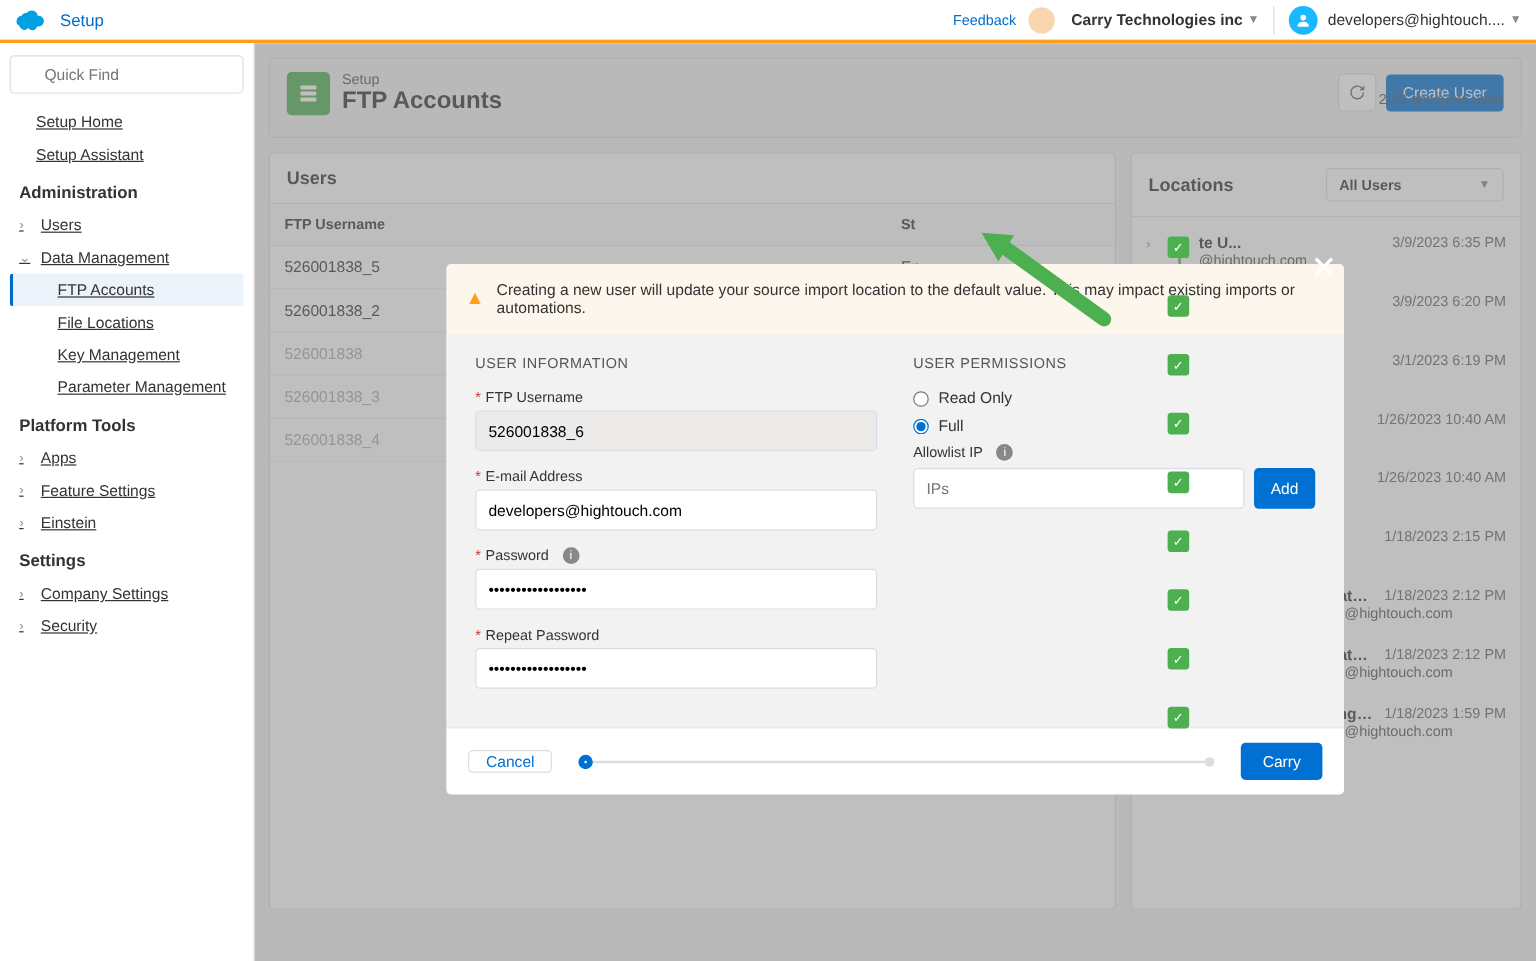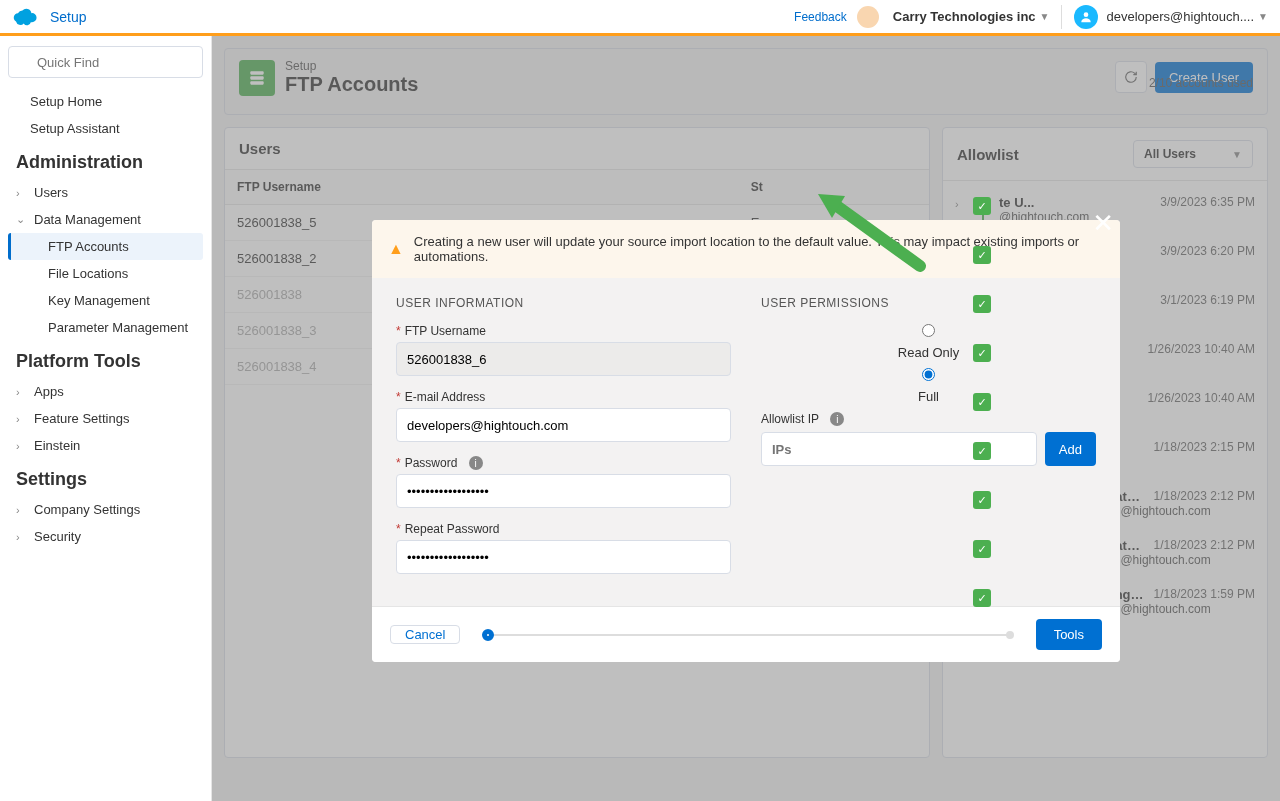--- a/index.html
+++ b/index.html
@@ -19,22 +19,22 @@
 .user-email { font-size: 13px; margin-right: 4px; }
 
 
 .main-container { display: flex; height: calc(100vh - 36px); }
 
 
 .sidebar { width: 212px; background: #fff; padding: 10px 8px; border-right: 1px solid #e5e5e5; overflow-y: auto; }
 .quick-find { width: 100%; height: 32px; border: 1px solid #d8dde6; border-radius: 4px; padding: 0 8px 0 28px; font-size: 13px; background: #fff; position: relative; }
 .quick-find-wrap { position: relative; margin-bottom: 10px; }
 .quick-find-wrap .search-icon { position: absolute; left: 8px; top: 8px; color: #999; }
-.nav-item { display: flex; align-items: center; padding: 6px 8px; font-size: 13px; cursor: pointer; border-radius: 3px; }
-.nav-heading { font-weight: 700; font-size: 18px; padding: 10px 8px 6px; }
+.nav-item { display: flex; align-items: center; padding: 6px 8px; font-size: 13px; cursor: pointer; border-radius: 3px; text-decoration: underline; }
+.nav-heading { font-weight: 700; font-size: 14px; padding: 10px 8px 6px; }
 .nav-chevron { width: 14px; margin-right: 4px; color: #888; font-size: 11px; }
 .nav-indent { padding-left: 22px; }
 .nav-indent2 { padding-left: 40px; }
 .nav-active { background: #ecf3fb; border-left: 3px solid #006dcc; padding-left: 37px; }
 
 
 .content { flex: 1; position: relative; overflow: hidden; }
 .content-bg { padding: 12px; height: 100%; overflow: hidden; }
 
 
@@ -49,21 +49,21 @@
 .host-line { font-size: 13px; color: #333; }
 .host-line strong { font-weight: 700; }
 .accounts-used { position: absolute; right: 14px; bottom: 24px; font-size: 12px; color: #555; }
 
 
 .panels { display: flex; gap: 12px; height: calc(100% - 110px); }
 .panel { background: #fff; border: 1px solid #d8dde6; border-radius: 4px; overflow: hidden; }
 .panel-users { flex: 1; }
 .panel-activity { width: 326px; display: flex; flex-direction: column; }
 .panel-header { padding: 12px 14px; font-size: 15px; font-weight: 700; border-bottom: 1px solid #e5e5e5; display: flex; align-items: center; justify-content: space-between; }
-.select-box { border: 1px solid #d8dde6; border-radius: 4px; padding: 6px 10px; font-size: 12px; background: #fff; width: 120px; display: flex; justify-content: space-between; align-items: center; }
+.select-box { border: 1px solid #d8dde6; border-radius: 4px; padding: 6px 10px; font-size: 12px; background: #fff; width: 148px; display: flex; justify-content: space-between; align-items: center; }
 
 table.users-table { width: 100%; border-collapse: collapse; }
 table.users-table th { text-align: left; padding: 10px 12px; font-size: 12px; font-weight: 700; border-bottom: 1px solid #e5e5e5; background: #fafafa; }
 table.users-table td { padding: 10px 12px; font-size: 13px; border-bottom: 1px solid #f0f0f0; }
 
 
 .activity-body { flex: 1; overflow-y: auto; padding: 14px 12px; }
 .activity-item { display: flex; gap: 8px; margin-bottom: 20px; position: relative; }
 .activity-badge { width: 18px; height: 18px; background: #4caf50; border-radius: 3px; flex-shrink: 0; display: flex; align-items: center; justify-content: center; color: #fff; font-size: 11px; margin-top: 2px; position: relative; z-index: 1; }
 .activity-chevron { color: #888; font-size: 11px; width: 10px; flex-shrink: 0; margin-top: 3px; }
@@ -81,21 +81,21 @@
 .modal { width: 748px; background: #f3f2f2; border-radius: 4px; overflow: hidden; }
 .modal-warning { background: #fdf6ec; padding: 14px 16px; display: flex; align-items: center; gap: 10px; font-size: 13px; }
 .warn-triangle { color: #ff9e1b; font-size: 16px; }
 .modal-body { padding: 18px 24px; display: flex; gap: 30px; background: #f3f2f2; }
 .modal-col { flex: 1; }
 .section-heading { font-size: 12px; letter-spacing: 0.5px; color: #555; margin-bottom: 14px; }
 .form-label { font-size: 12px; margin-bottom: 4px; display: flex; align-items: center; gap: 4px; }
 .req-star { color: #c23934; }
 .form-input { width: 100%; height: 24px; border: 1px solid #d8dde6; border-radius: 4px; padding: 16px 10px; font-size: 13px; background: #fff; margin-bottom: 14px; }
 .form-input[readonly] { background: #ecebea; }
-.radio-row { display: flex; align-items: center; gap: 8px; margin-bottom: 8px; font-size: 13px; flex-direction: column; }
+.radio-row { display: flex; align-items: flex-end; gap: 8px; margin-bottom: 8px; font-size: 13px; }
 .radio-row input { accent-color: #0070d2; }
 .allowlist-row { display: flex; gap: 8px; margin-top: 6px; }
 .add-btn { background: #0070d2; color: #fff; border: none; border-radius: 4px; padding: 8px 14px; font-size: 13px; cursor: pointer; }
 .info-circle { width: 14px; height: 14px; border-radius: 50%; background: #888; color: #fff; font-size: 10px; display: inline-flex; align-items: center; justify-content: center; }
 
 .modal-footer { background: #fff; padding: 12px 18px; display: flex; align-items: center; border-top: 1px solid #e5e5e5; }
 .cancel-btn { background: #fff; border: 1px solid #d8dde6; border-radius: 4px; padding: 1px 14px; font-size: 13px; color: #0070d2; cursor: pointer; }
 .next-btn { background: #0070d2; color: #fff; border: none; border-radius: 4px; padding: 8px 18px; font-size: 13px; cursor: pointer; }
 .progress-wrap { flex: 1; display: flex; align-items: center; padding: 0 24px; }
 .progress-track { flex: 1; height: 2px; background: #ddd; position: relative; }
@@ -236,21 +236,21 @@
                 <tr style="color: rgb(170, 170, 170);">
                   <td>526001838_4</td>
                   <td>Lo</td>
                 </tr>
               </tbody>
           </table>
         </div>
 
         <div class="panel panel-activity">
           <div class="panel-header">
-            <span>Allowlist</span>
+            <span>Locations</span>
             <div class="select-box">
               <span>All Users</span>
               <span style="font-size:10px;color:#888;">▼</span>
             </div>
           </div>
           <div class="activity-body" id="activity-list">
               <div class="activity-item">
     <span class="activity-chevron">›</span>
     <div class="activity-badge">✓</div>
     <div class="activity-line"></div>
@@ -369,34 +369,34 @@
             <label class="radio-row">
                 <input type="radio" name="perm" style="">
                 <span>Read Only</span>
               </label>
             <label class="radio-row">
                 <input type="radio" name="perm" checked="" style="">
                 <span>Full</span>
               </label>
             <div class="form-label" style="margin-top:6px;"><span>Allowlist IP</span>&nbsp;<span class="info-circle">i</span></div>
             <div class="allowlist-row">
-              <input class="form-input" style="margin-bottom: 0px; font-weight: bold;" placeholder="IPs">
+              <input class="form-input" style="margin-bottom: 0px;" placeholder="IPs">
               <button class="add-btn">Add</button>
             </div>
           </div>
         </div>
         <div class="modal-footer">
           <button class="cancel-btn">Cancel</button>
           <div class="progress-wrap">
             <div class="progress-track">
               <div class="progress-dot start"></div>
               <div class="progress-dot end"></div>
             </div>
           </div>
-          <button class="next-btn">Tools</button>
+          <button class="next-btn">Carry</button>
         </div>
       </div>
 
       <svg class="arrow-annotation" style="left:598px; top:150px;" width="120" height="90" viewBox="0 0 120 90">
         <defs>
             <marker id="arrowhead" markerWidth="6" markerHeight="6" refX="3" refY="3" orient="auto">
               <polygon points="0 0, 6 3, 0 6" fill="#4caf50"></polygon>
             </marker>
           </defs>
         <line x1="110" y1="80" x2="20" y2="15" stroke="#4caf50" stroke-width="12" stroke-linecap="round"></line>

